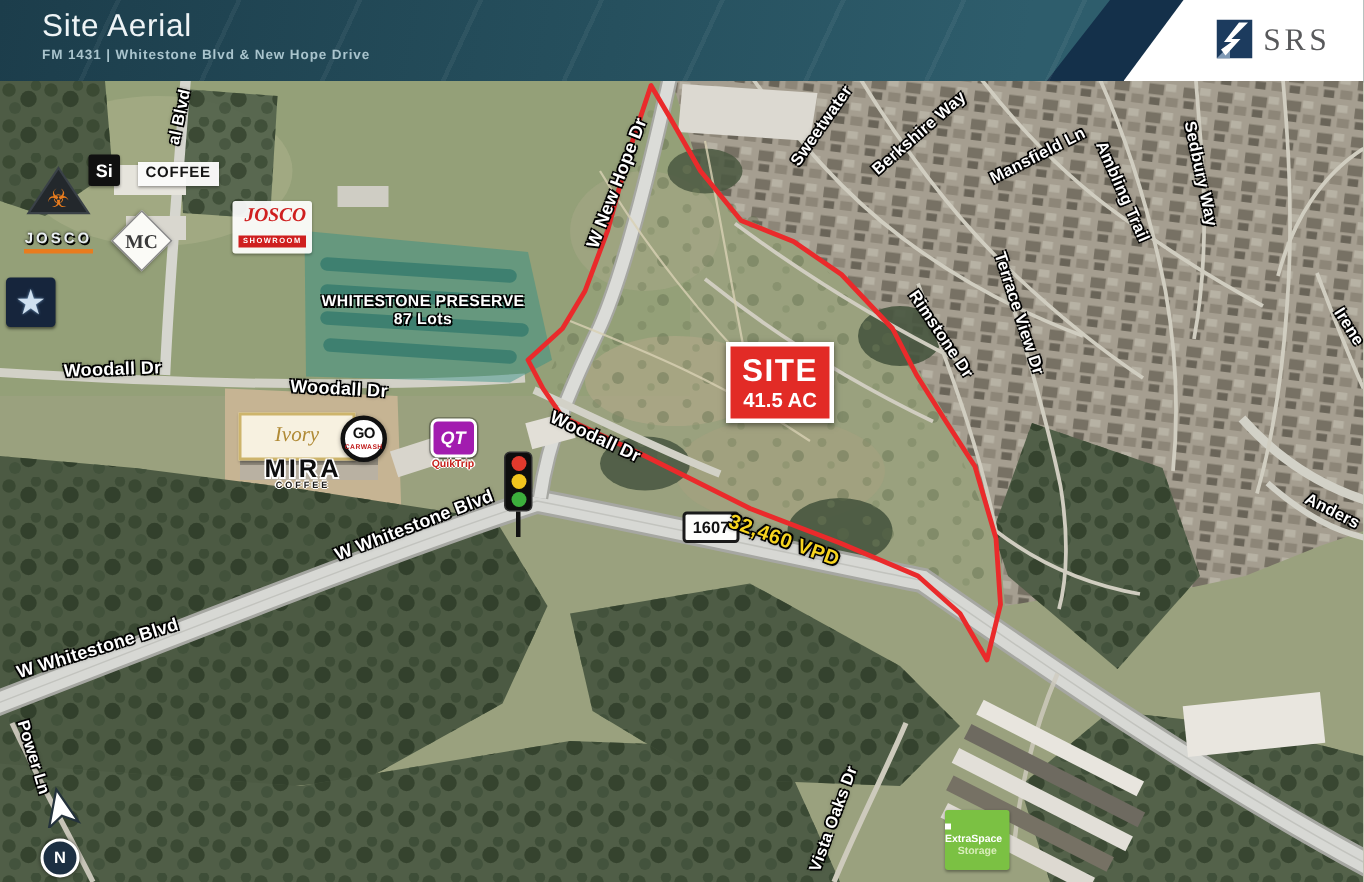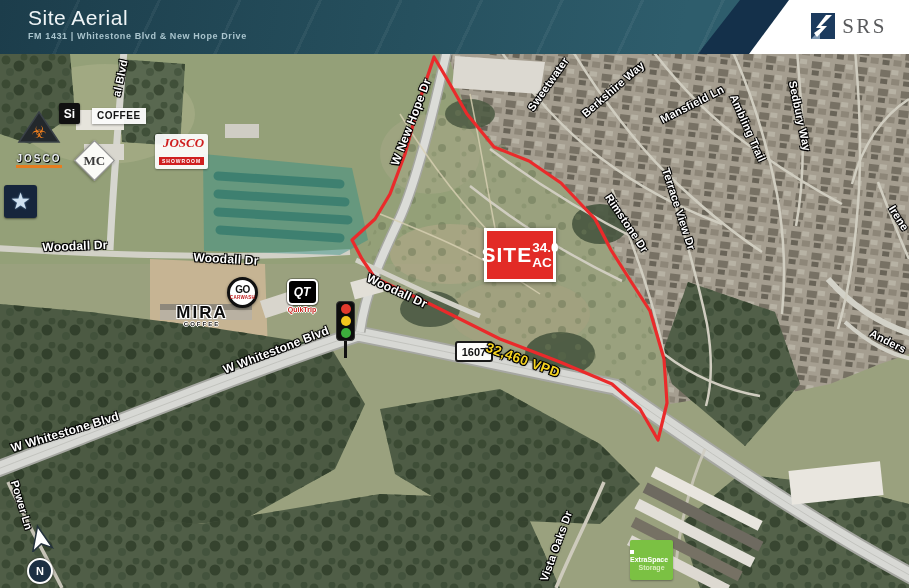--- a/index.html
+++ b/index.html
@@ -25,21 +25,21 @@
   .map-svg{position:absolute;left:0;top:0;}
 
   
   .lbl{position:absolute;white-space:nowrap;color:#fff;font-weight:bold;font-size:11px;letter-spacing:.2px;
     transform:translate(-50%,-50%) rotate(var(--r,0deg));
     text-shadow:-1px -1px 0 #000,1px -1px 0 #000,-1px 1px 0 #000,1px 1px 0 #000,0 0 3px rgba(0,0,0,.65);}
   .lbl.big{font-size:12px;}
 
   
   .site-box{position:absolute;left:484px;top:174px;width:66px;height:48px;background:#e22b26;
-    border:3px solid #fff;box-shadow:0 1px 4px rgba(0,0,0,.5);display:flex;flex-direction:row;
+    border:3px solid #fff;box-shadow:0 1px 4px rgba(0,0,0,.5);display:flex;flex-direction:column;
     align-items:center;justify-content:center;color:#fff;}
   .site-box .l1{font-size:21px;font-weight:900;letter-spacing:1px;line-height:22px;}
   .site-box .l2{font-size:13.5px;font-weight:800;line-height:15px;}
 
   
   .shield{position:absolute;left:455px;top:287px;width:34px;height:17px;background:#fdfdfb;border:2px solid #1a1a1a;
     border-radius:3px;display:flex;align-items:center;justify-content:center;font-size:11px;font-weight:800;color:#111;}
 
   
   .vpd{position:absolute;left:523px;top:306px;transform:translate(-50%,-50%) rotate(20deg);
@@ -93,21 +93,21 @@
   .mojo .sub{font-size:6px;font-weight:bold;letter-spacing:2px;color:#1a1a1a;
     text-shadow:-1px 0 0 #fff,1px 0 0 #fff,0 1px 0 #fff,0 -1px 0 #fff;}
 
   .go-circle{position:absolute;left:227px;top:223px;width:31px;height:31px;background:#fff;border:3px solid #101010;
     border-radius:50%;box-sizing:border-box;display:flex;flex-direction:column;align-items:center;justify-content:center;
     box-shadow:0 1px 3px rgba(0,0,0,.4);}
   .go-circle .nm{font-size:10px;font-weight:900;color:#101010;line-height:10px;letter-spacing:-.5px;}
   .go-circle .sub{font-size:4.5px;font-weight:bold;color:#c01818;letter-spacing:.3px;}
 
   .qt{position:absolute;left:285px;top:225px;width:34px;text-align:center;}
-  .qt .box{width:27px;height:22px;margin:0 auto;background:#000000;border:2px solid #fff;border-radius:5px;
+  .qt .box{width:27px;height:22px;margin:0 auto;background:#a21caf;border:2px solid #fff;border-radius:5px;
     box-shadow:0 0 0 1px rgba(0,0,0,.25),0 1px 2px rgba(0,0,0,.4);display:flex;align-items:center;justify-content:center;}
   .qt .box span{color:#fff;font-weight:900;font-style:italic;font-size:12px;}
   .qt .nm{font-size:7px;font-weight:900;color:#c8241e;margin-top:1px;
     text-shadow:-1px 0 0 #fff,1px 0 0 #fff,0 1px 0 #fff,0 -1px 0 #fff;}
 
   .extraspace{position:absolute;left:630px;top:486px;width:43px;height:40px;background:#7bc143;border-radius:2px;
     box-shadow:0 1px 2px rgba(0,0,0,.35);display:flex;flex-direction:column;align-items:center;justify-content:center;}
   .extraspace .nm{color:#fff;font-weight:bold;font-size:7px;line-height:8px;}
   .extraspace .nm::before{content:"";display:inline-block;width:4px;height:4px;background:#fff;margin-right:1px;}
   .extraspace .sub{color:#d8edba;font-weight:bold;font-size:7px;line-height:8px;}
@@ -277,24 +277,28 @@
     <div class="lbl" style="left:679px;top:155px;--r:72deg">Terrace View Dr</div>
     <div class="lbl big" style="left:75px;top:192px;--r:-2deg">Woodall Dr</div>
     <div class="lbl big" style="left:226px;top:205px;--r:3deg">Woodall Dr</div>
     <div class="lbl big" style="left:397px;top:237px;--r:25deg">Woodall Dr</div>
     <div class="lbl big" style="left:276px;top:296px;--r:-21deg">W Whitestone Blvd</div>
     <div class="lbl big" style="left:65px;top:378px;--r:-17deg">W Whitestone Blvd</div>
     <div class="lbl" style="left:22px;top:451px;--r:73deg">Power Ln</div>
     <div class="lbl" style="left:556px;top:492px;--r:-70deg">Vista Oaks Dr</div>
     <div class="lbl" style="left:888px;top:287px;--r:27deg">Anders</div>
 
+    <div class="preserve-lbl">
+      <div>WHITESTONE PRESERVE</div>
+      <div>87 Lots</div>
+    </div>
 
     <div class="site-box">
       <div class="l1">SITE</div>
-      <div class="l2">34.0 AC</div>
+      <div class="l2">41.5 AC</div>
     </div>
 
     <div class="shield">1607</div>
     <div class="vpd">32,460 VPD</div>
 
     <div class="tlight">
       <div class="housing">
         <div class="bulb" style="background:#e23a2d"></div>
         <div class="bulb" style="background:#f2c51d"></div>
         <div class="bulb" style="background:#3cae3c"></div>
@@ -321,20 +325,23 @@
         <polygon points="22,2 42,32 2,32" fill="#23282c" stroke="#3a4147" stroke-width="1.5"></polygon>
         <text x="22" y="28" text-anchor="middle" font-size="17" fill="#e87c1e" font-family="DejaVu Sans">☣</text>
       </svg>
       <div class="nm">JOSCO</div>
     </div>
 
     <div class="star-logo">
       <span class="st">★</span>
     </div>
 
+    <div class="ivory">
+      <span>Ivory</span>
+    </div>
     <div class="mojo">
       <div class="nm">MIRA</div>
       <div class="sub">COFFEE</div>
     </div>
 
     <div class="go-circle">
       <div class="nm">GO</div>
       <div class="sub">CARWASH</div>
     </div>
 

